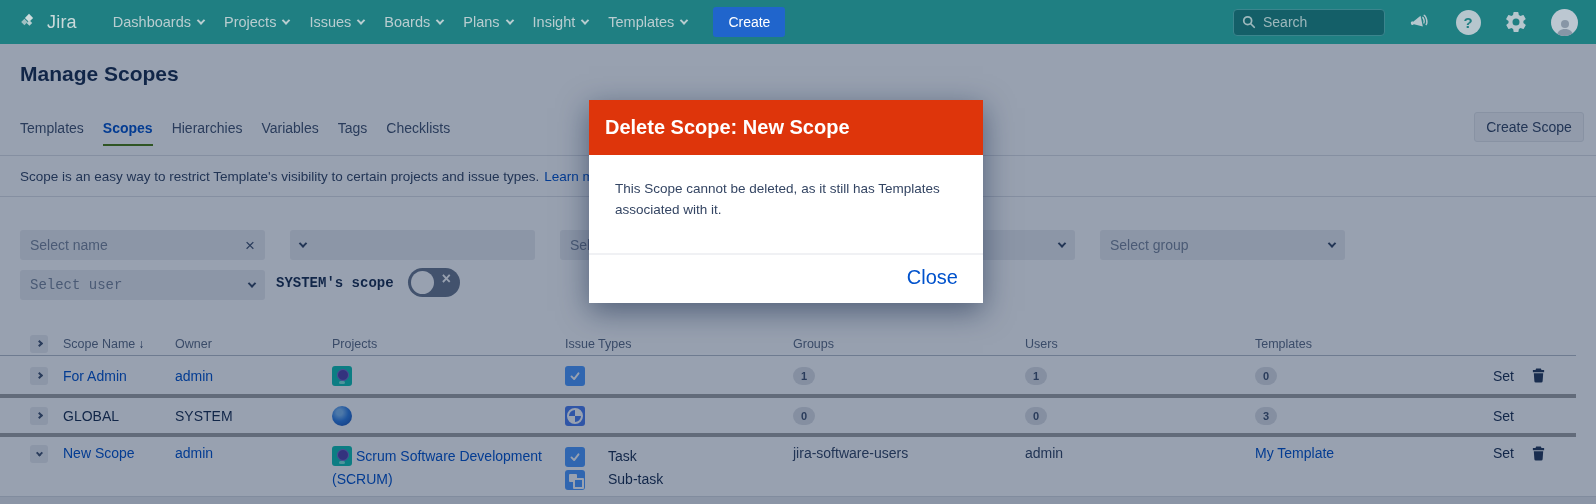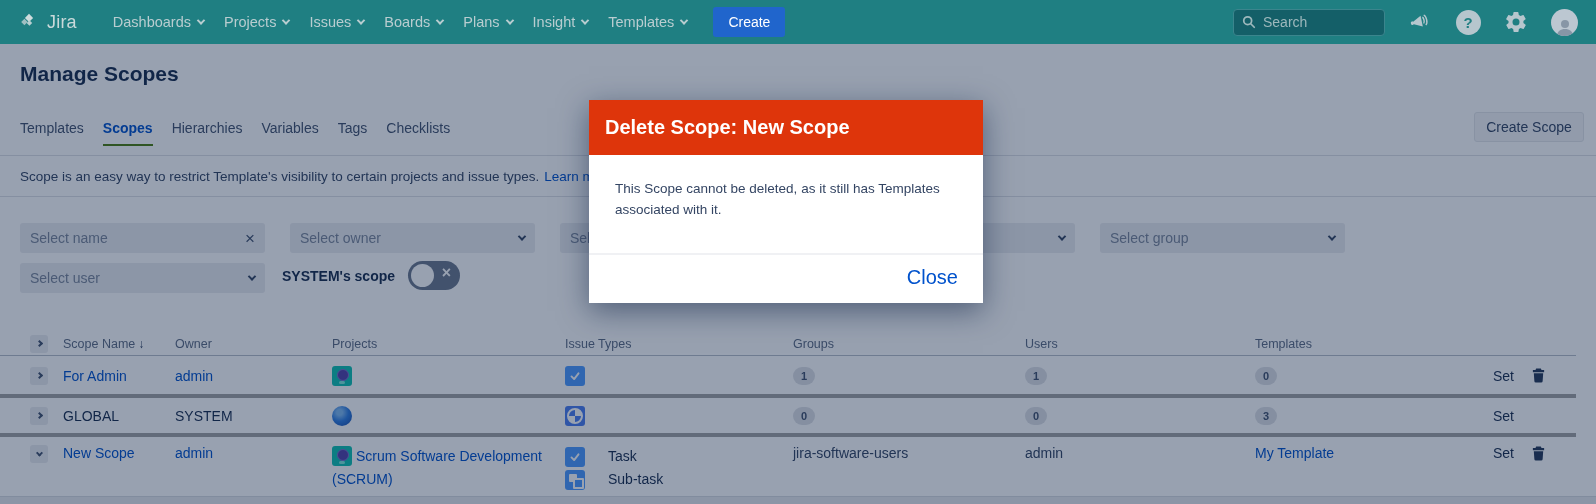--- a/index.html
+++ b/index.html
@@ -26,29 +26,29 @@
   
   .content { position:absolute; top:44px; left:0; width:1596px; height:460px; background:#ffffff; }
   .page-title { position:absolute; top:18px; left:20px; font-size:21px; font-weight:bold; color:#172b4d; }
   .tabs { position:absolute; top:76px; left:20px; display:flex; gap:19px; font-size:14px; color:#42526e; }
   .tab { padding-bottom:8px; cursor:pointer; }
   .tab.active { color:#0052cc; font-weight:bold; border-bottom:2px solid #4d7c0f; }
   .create-scope-btn { position:absolute; top:68px; right:12px; width:110px; height:30px; background:#f4f5f7; border:1px solid #e3e5e9; border-radius:3px; color:#344563; font-size:14px; font-family:"Liberation Sans",sans-serif; cursor:pointer; }
   .info-band { position:absolute; top:111px; left:0; width:1596px; height:42px; border-top:1px solid #dfe1e6; border-bottom:1px solid #dfe1e6; display:flex; align-items:center; padding-left:20px; font-size:13.5px; color:#344563; }
   .info-band a { color:#0052cc; text-decoration:none; margin-left:5px; }
 
-  .filter-row { position:absolute; left:0; width:1596px; height:30px; }
-  .frow1 { top:179px; } .frow2 { top:219px; }
+  .filter-row { position:absolute; left:0; width:1596px; height:30px;margin-top:7px; }
+  .frow1 { top:179px; } .frow2 { top:219px;font-family:Liberation Mono, monospace; }
   .selbox { position:absolute; top:0; height:30px; width:245px; background:#ebecf0; border-radius:3px; display:flex; align-items:center; padding:0 10px; color:#7a869a; font-size:14px; cursor:pointer; }
   .selbox .ph { flex:1; overflow:hidden; white-space:nowrap; }
   .selbox input { flex:1; border:none; background:transparent; outline:none; font-size:14px; color:#344563; font-family:"Liberation Sans",sans-serif; }
   .selbox input::placeholder { color:#7a869a; }
   .selbox .chev { color:#344563; }
   .clear-x { color:#42526e; font-size:17px; cursor:pointer; line-height:1; }
-  .sys-label { position:absolute; left:282px; top:5px; font-size:14px; font-weight:bold; color:#172b4d; }
+  .sys-label { position:absolute; left:276px; top:5px; font-size:14px; font-weight:bold; color:#172b4d; }
   .toggle { position:absolute; left:408px; top:-2px; width:52px; height:29px; border-radius:15px; background:#6b778c; cursor:pointer; }
   .toggle .knob { position:absolute; left:3px; top:3px; width:23px; height:23px; border-radius:50%; background:#fff; }
   .toggle .cross { position:absolute; right:9px; top:3px; color:#fff; font-size:16px; font-weight:bold; }
 
   
   .tgrid { display:grid; grid-template-columns:43px 112px 157px 233px 228px 232px 230px 225px 40px 36px; align-items:center; padding-left:20px; }
   .thead { position:absolute; top:288px; left:0; width:1576px; height:24px; font-size:12.5px; color:#5e6c84; border-bottom:1px solid #b7bdc9; }
   .thead { display:grid; grid-template-columns:43px 112px 157px 233px 228px 232px 230px 225px 40px 36px; align-items:center; padding-left:20px; }
   .sort-arrow { color:#344563; margin-left:3px; font-size:12px; }
   .trow { position:absolute; left:0; width:1576px; border-bottom:4px solid #a3a3a3; font-size:14px; color:#172b4d; }
@@ -179,21 +179,20 @@
     <span>Scope is an easy way to restrict Template's visibility to certain projects and issue types.</span>
     <a>Learn more</a>
   </div>
 
   <div class="filter-row frow1">
     <div class="selbox" style="left:20px;">
       <input placeholder="Select name" style="">
       <span class="clear-x">×</span>
     </div>
     <div class="selbox" style="left:290px;">
-      <span class="ph">Select owner</span>
       <span class="chev"></span>
     </div>
     <div class="selbox" style="left:560px;">
       <span class="ph">Sele</span>
       <span class="chev"></span>
     </div>
     <div class="selbox" style="left:830px;">
       <span class="ph"></span>
       <span class="chev"></span>
     </div>

